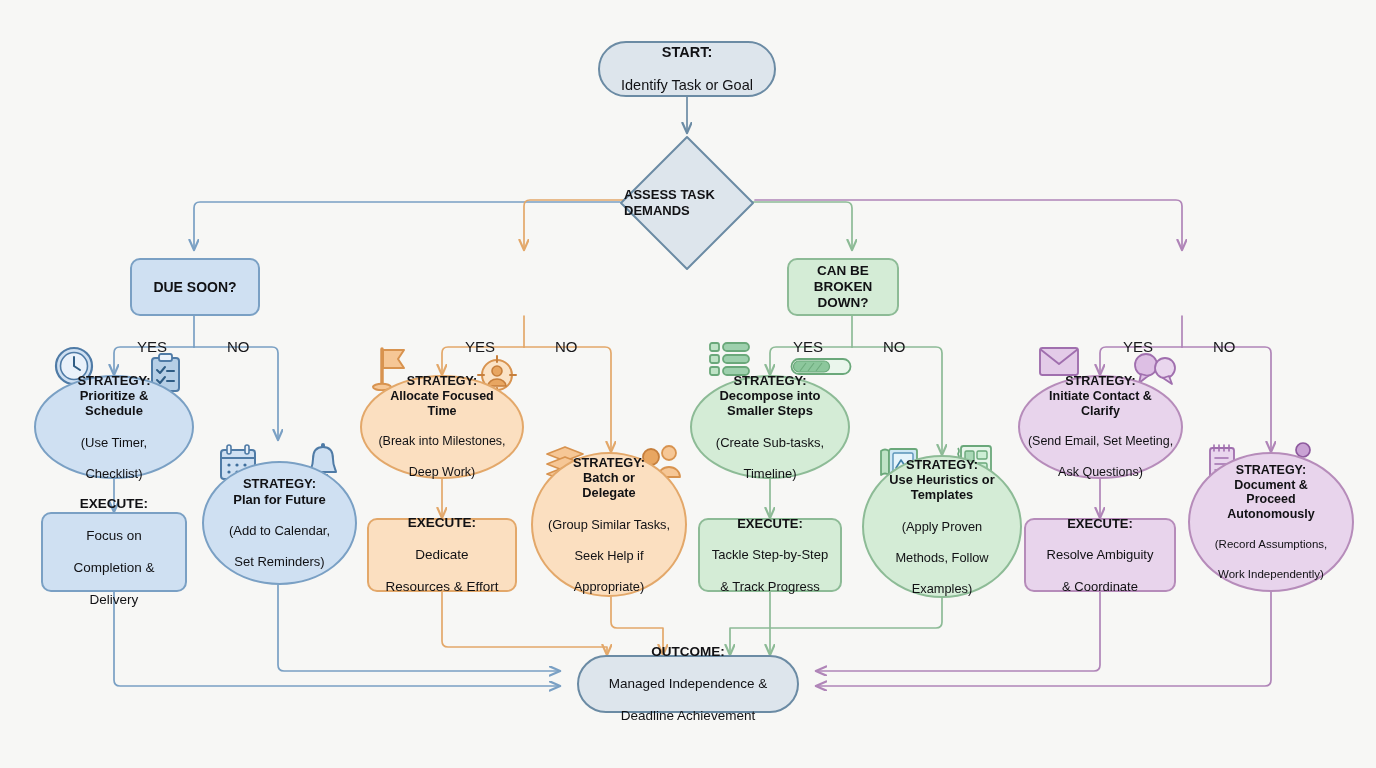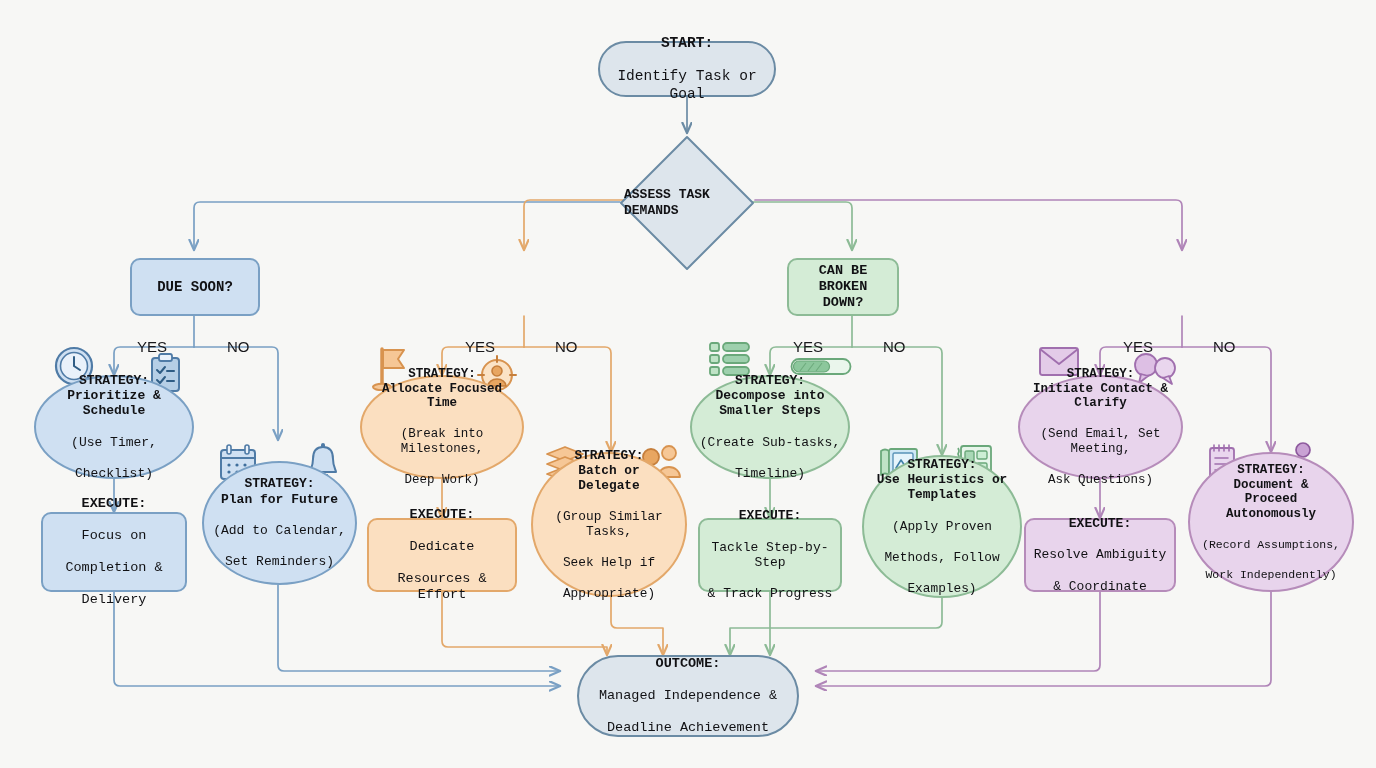--- a/index.html
+++ b/index.html
@@ -23,21 +23,21 @@
   .rect{border-radius:10px;border:2px solid;}
   .ellipse{border-radius:50%/50%;border:2px solid;}
   
   .blue   {border-color:#7aa0c4;background:#cfe0f2;}
   .orange {border-color:#e3a86a;background:#fbdfc0;}
   .green  {border-color:#8dbb96;background:#d4ecd6;}
   .purple {border-color:#b68cba;background:#e8d4ec;}
   .lbl{position:absolute;font-size:15px;color:#18181b;background:transparent;
        font-family:"Liberation Sans", sans-serif;}
   .icon{position:absolute;}
-  .node-txt{padding:2px 7px;color:#111114;font-family:Liberation Mono, monospace;}
+  .node-txt{padding:2px 7px;color:#111114;}
 </style>
 </head>
 <body>
 
 <div id="stage">
 
   <svg id="wires" viewBox="0 0 1376 768">
     <defs>
       <marker id="ah-grey" markerWidth="9" markerHeight="9" refX="6.5" refY="3.2" orient="auto">
         <path d="M0.5,0.5 L6.6,3.2 L0.5,5.9" fill="none" stroke="#6b8ba4" stroke-width="1.3" stroke-linecap="round" stroke-linejoin="round"></path>
@@ -407,21 +407,21 @@
     <div class="node-txt" style="font-size:12.5px;">
       <span class="t ttl">STRATEGY:</span>
       <span class="t ttl">Document &amp;</span>
       <span class="t ttl">Proceed</span>
       <span class="t ttl">Autonomously</span>
       <span class="t sub" style="font-size:11.5px;text-align:right;">(Record Assumptions,</span>
       <span class="t sub" style="font-size:11.5px;">Work Independently)</span>
     </div>
   </div>
 
-  <div class="node stadium" style="left:577px;top:655px;width:222px;height:82px;align-items:center;">
+  <div class="node stadium" style="left:577px;top:655px;width:222px;height:58px;align-items:center;">
     <div class="node-txt" style="font-size:13.5px;">
       <span class="t ttl">OUTCOME:</span>
       <span class="t sub">Managed Independence &amp;</span>
       <span class="t sub">Deadline Achievement</span>
     </div>
   </div>
 
 </div>
 
 </body></html>

